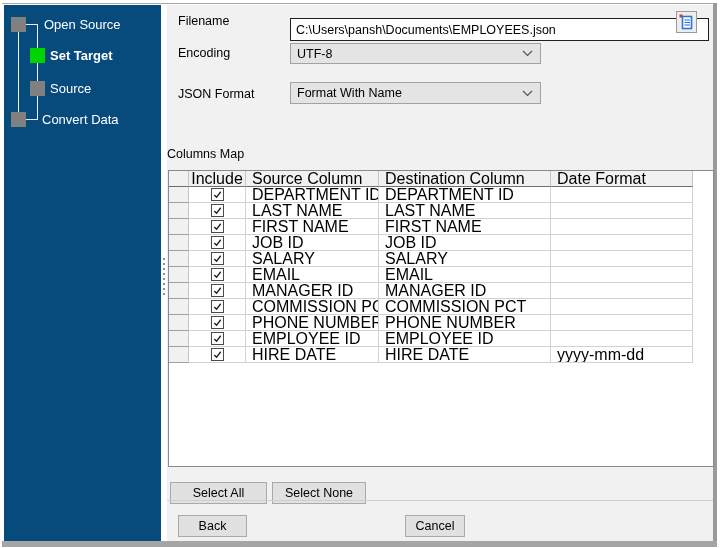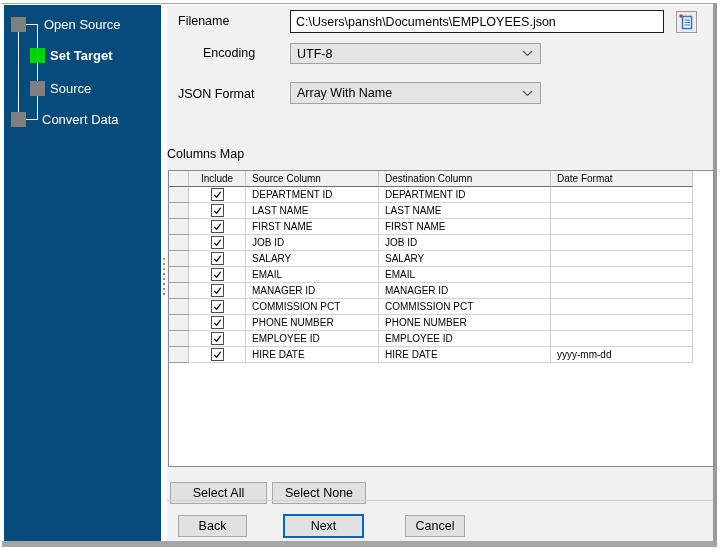--- a/index.html
+++ b/index.html
@@ -37,21 +37,21 @@
            border:1px solid #a2a2a2; display:flex; align-items:center; }
   .combo .val { padding-left:6px; white-space:nowrap; }
   .combo .chev { margin-left:auto; margin-right:7px; display:flex; align-items:center; }
 
   .browse-btn { position:absolute; left:509px; top:6px; width:21px; height:22px; background:#eceded;
                 border:1px solid #9a9a9a; display:flex; align-items:center; justify-content:center; padding:0; }
 
   
   .grid { position:absolute; left:1px; top:165px; width:546px; height:297px; background:#fff; border:1px solid #8a8a8a; }
   .t-row, .t-head { display:flex; height:16px; }
-  .cell { height:16px; overflow:hidden; white-space:nowrap; line-height:15px; font-size:10px; }
+  .cell { height:16px; overflow:hidden; white-space:nowrap; line-height:15px; font-size:16px; }
   .c0 { width:20px; }  .c1 { width:57px; } .c2 { width:133px; } .c3 { width:172px; } .c4 { width:142px; }
   .t-head .cell { background:var(--content-bg,#f1f1f1); border-right:1px solid #c6c6c6; border-bottom:1px solid #6e6e6e; padding-left:6px; }
   .t-head .c1 { text-align:center; padding-left:0; }
   .t-row .cell { border-right:1px solid var(--grid-line,#d2d2d2); border-bottom:1px solid var(--grid-line,#d2d2d2); padding-left:6px; }
   .t-row .c0 { background:var(--content-bg,#f1f1f1); border-right:1px solid #c6c6c6; border-bottom:1px solid #a0a0a0; padding-left:0; }
   .t-row .c1 { display:flex; align-items:center; justify-content:center; padding-left:0; }
   .checkbox { width:13px; height:13px; border:1px solid #4a4a4a; background:#fff; display:flex; align-items:center; justify-content:center; }
 
   
   .btn { position:absolute; height:22px; background:#e1e1e1; border:1px solid #a9a9a9;
@@ -89,46 +89,46 @@
     <div class="step-label" style="left:38px; top:107px;">Convert Data</div>
   </div>
 
   <div class="splitter">
     <div class="grip"></div>
   </div>
 
   <div class="content">
 
     <div class="lbl" style="left:11px; top:8px;">Filename</div>
-    <input class="text-input" style="left: 123px; top: 5px; width: 374px; height: 23px;" type="text" value="C:\Users\pansh\Documents\EMPLOYEES.json">
+    <input class="text-input" style="left: 123px; top: 13px; width: 419px; height: 23px;" type="text" value="C:\Users\pansh\Documents\EMPLOYEES.json">
     <button class="browse-btn">
       <span style="display:flex;">
         <svg width="15" height="16" viewBox="0 0 15 16">
           <rect x="0.5" y="0.5" width="3" height="3" fill="#d23b2b"></rect>
           <rect x="3.5" y="2.5" width="9" height="12" fill="#ffffff" stroke="#2e75d4" stroke-width="1.6"></rect>
           <line x1="5.5" y1="6" x2="11" y2="6" stroke="#2e75d4" stroke-width="1.1"></line>
           <line x1="5.5" y1="8.5" x2="11" y2="8.5" stroke="#2e75d4" stroke-width="1.1"></line>
           <line x1="5.5" y1="11" x2="11" y2="11" stroke="#2e75d4" stroke-width="1.1"></line>
         </svg>
       </span>
     </button>
 
-    <div class="lbl" style="left:11px; top:40px;margin-left:25px;">Encoding</div>
+    <div class="lbl" style="left:11px; top:40px;">Encoding</div>
     <div class="combo" style="left:123px; top:38px;">
       <span class="val">UTF-8</span>
       <span class="chev">
         <svg width="11" height="7" viewBox="0 0 11 7">
             <path d="M1 1 L5.5 5.5 L10 1" stroke="#555" stroke-width="1.2" fill="none"></path>
           </svg>
       </span>
     </div>
 
     <div class="lbl" style="left:11px; top:81px;">JSON Format</div>
     <div class="combo" style="left:123px; top:77px; height:22px;">
-      <span class="val">Array With Name</span>
+      <span class="val">Format With Name</span>
       <span class="chev">
         <svg width="11" height="7" viewBox="0 0 11 7">
             <path d="M1 1 L5.5 5.5 L10 1" stroke="#555" stroke-width="1.2" fill="none"></path>
           </svg>
       </span>
     </div>
 
     <div class="lbl" style="left:0; top:141px;">Columns Map</div>
 
     <div class="grid">
@@ -295,16 +295,15 @@
   </div>
 </div>
     </div>
 
     <button class="btn btn-select-all">Select All</button>
     <button class="btn btn-select-none">Select None</button>
 
     <div class="divider"></div>
 
     <button class="btn btn-back">Back</button>
-    <button class="btn btn-next">Next</button>
     <button class="btn btn-cancel">Cancel</button>
   </div>
 </div>
 
 </body></html>

